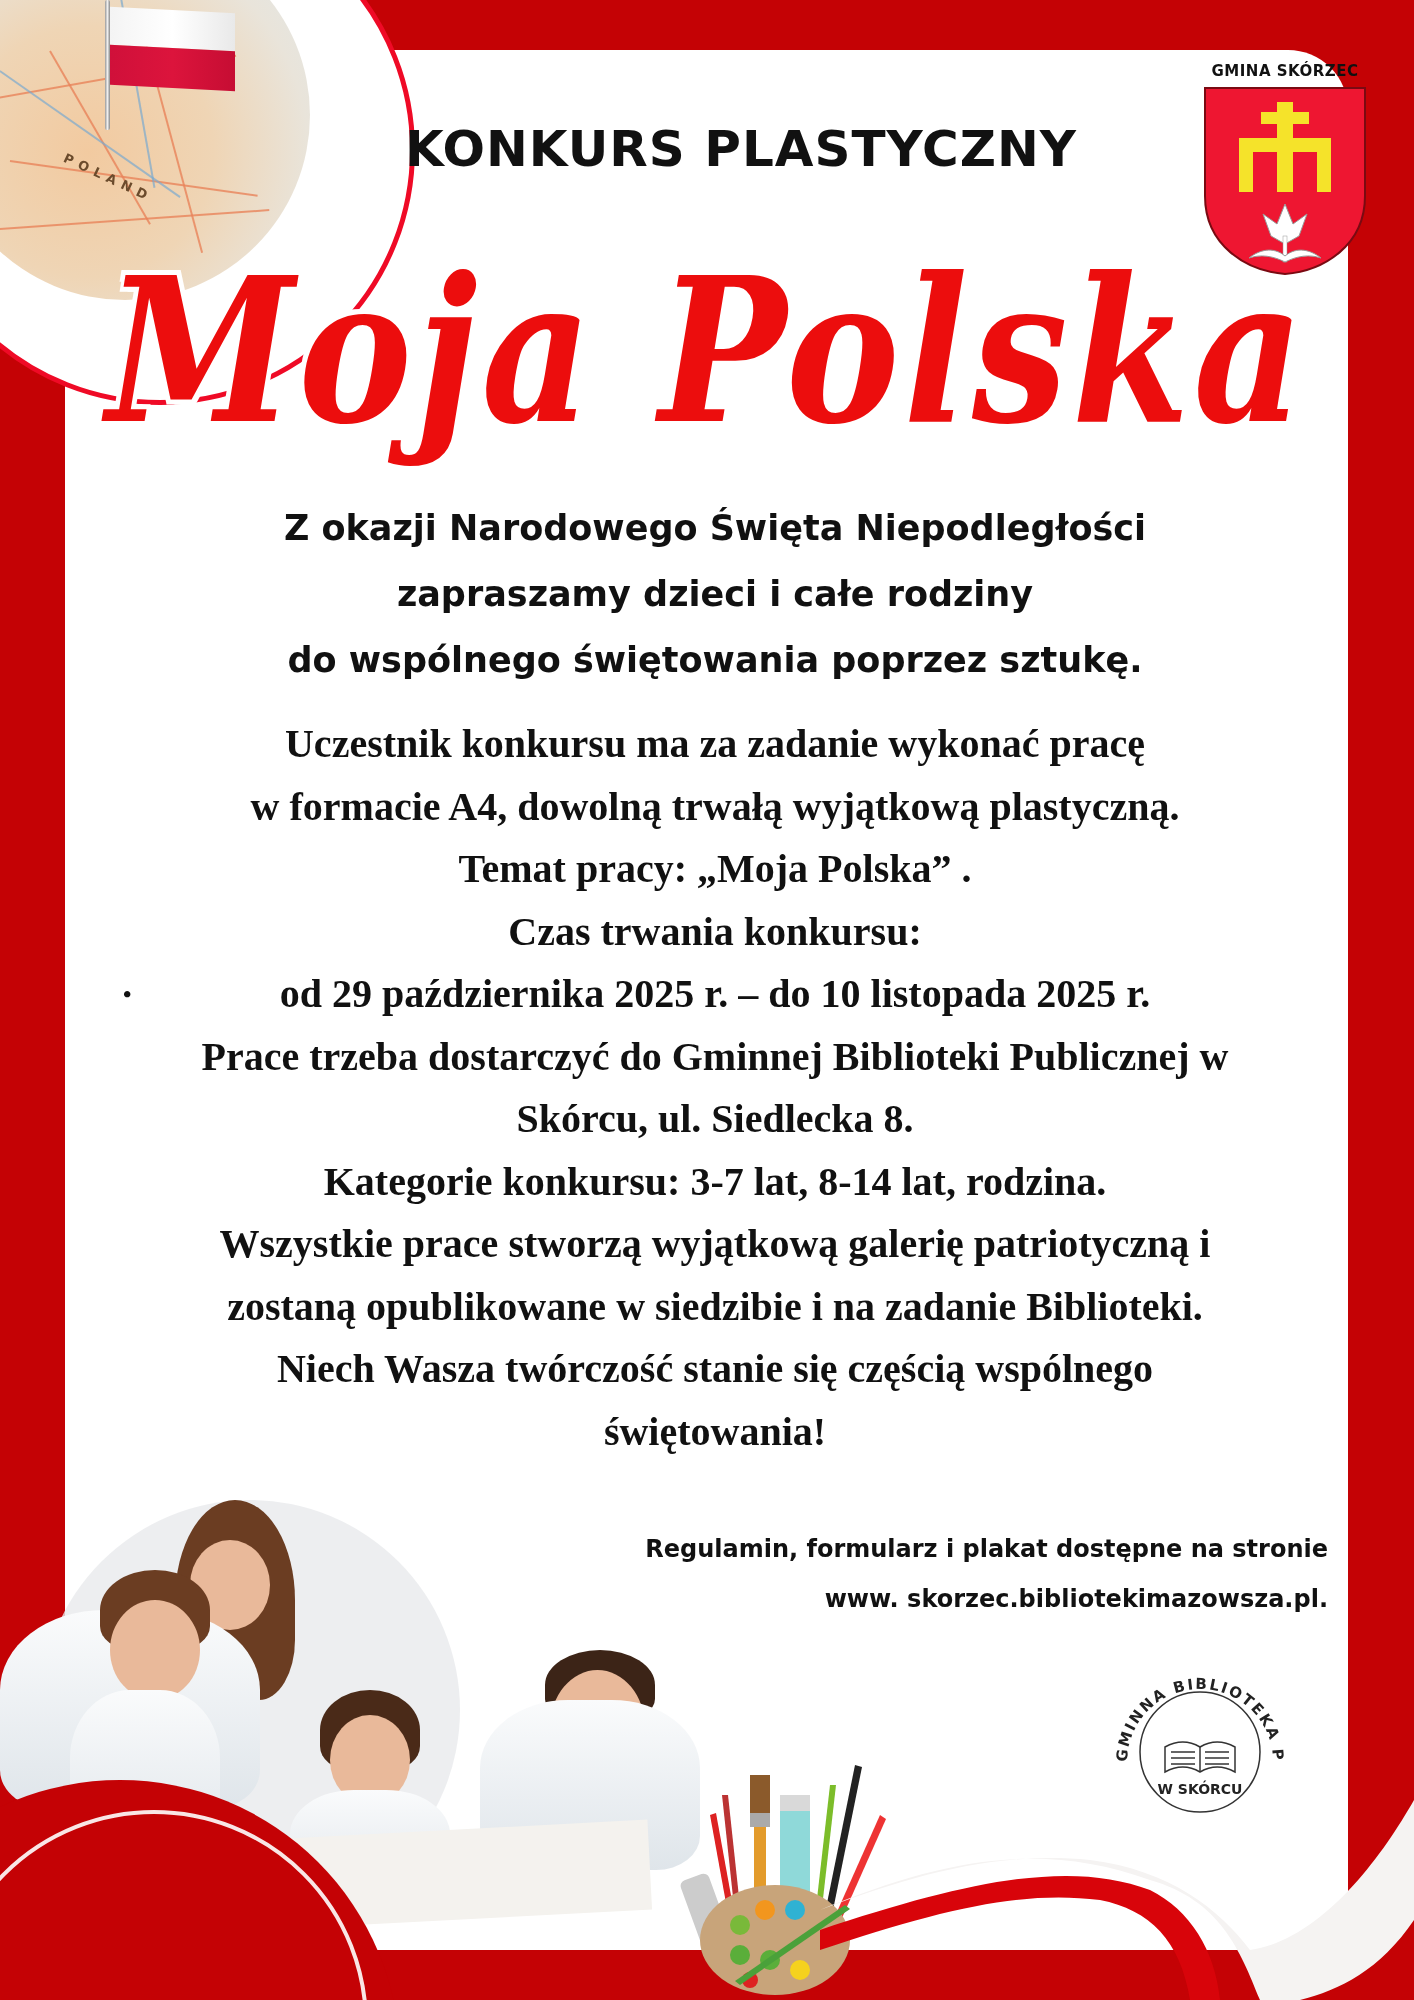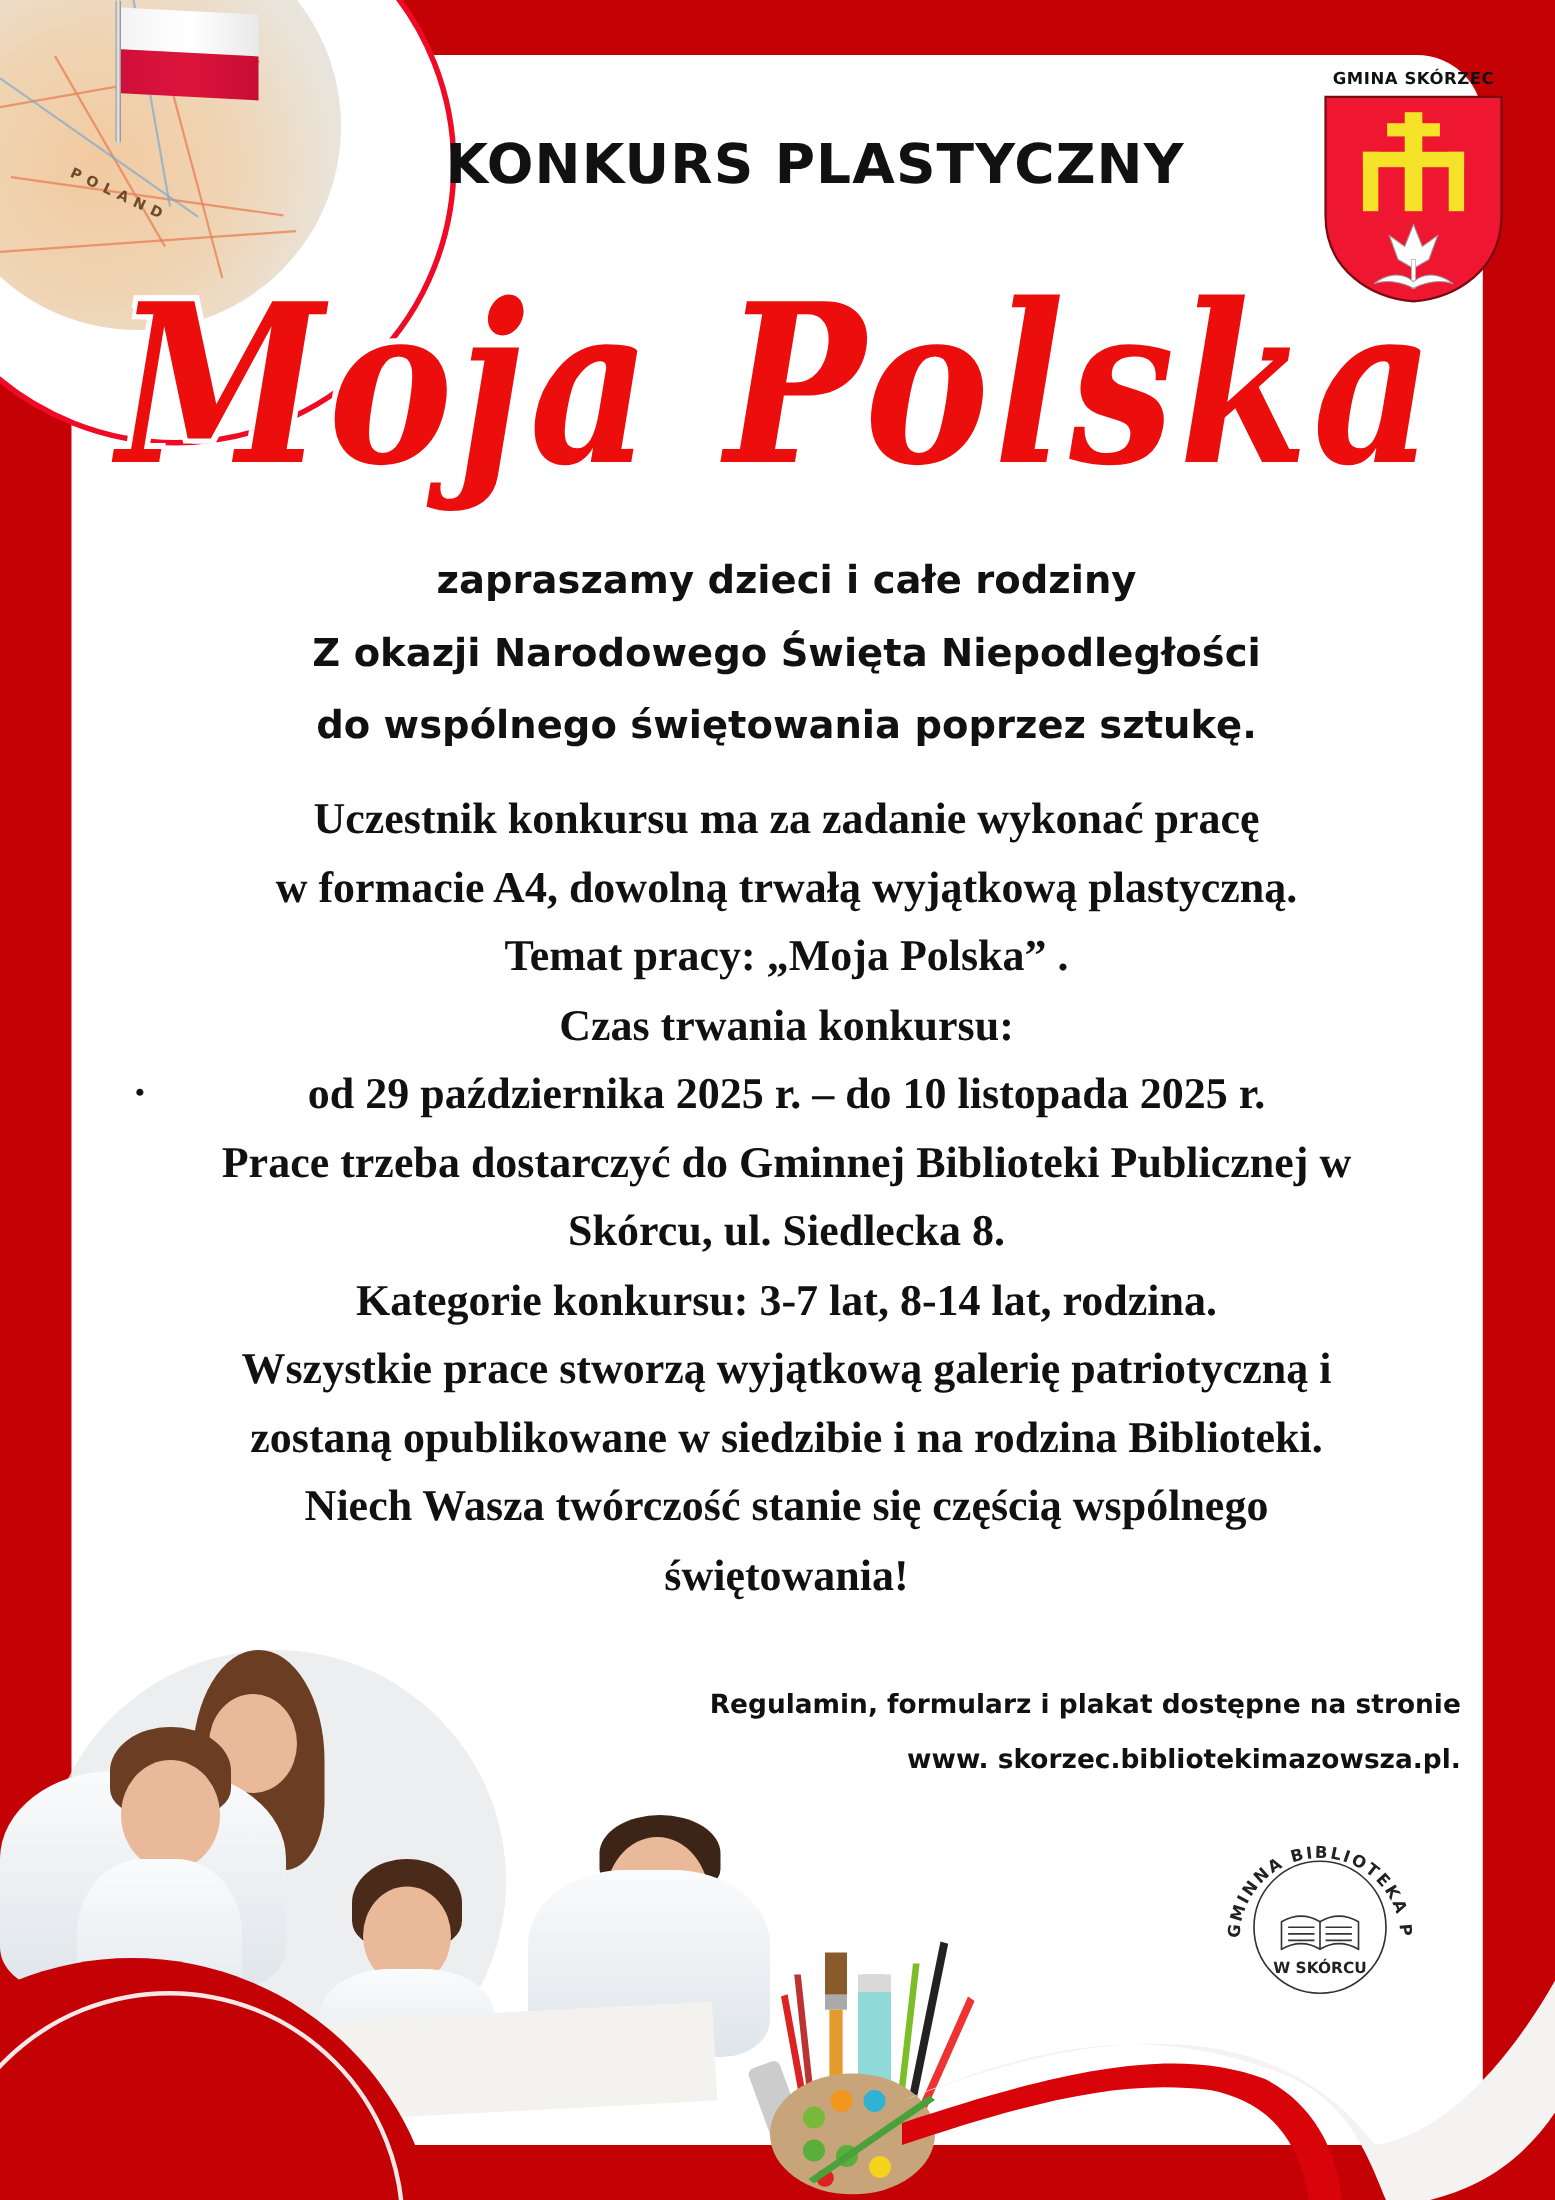--- a/index.html
+++ b/index.html
@@ -90,36 +90,36 @@
 
     <path d="M82 118 L90 138 L104 128 L96 150 L82 158 L68 150 L60 128 L74 138 Z" fill="#fff" stroke="#999" stroke-width="1"></path>
     <rect x="80" y="150" width="4" height="26" fill="#fff" stroke="#999" stroke-width=".5"></rect>
     <path d="M82 170 C70 160 56 164 46 172 C58 168 70 170 82 176 C94 170 106 168 118 172 C108 164 94 160 82 170 Z" fill="#fff" stroke="#999" stroke-width="1"></path>
   </svg>
 </div>
 
 <div class="script-title">Moja Polska</div>
 
 <div class="body-text intro">
+  <div>Z okazji Narodowego Święta Niepodległości</div>
   <div>zapraszamy dzieci i całe rodziny</div>
-  <div>Z okazji Narodowego Święta Niepodległości</div>
   <div>do wspólnego świętowania poprzez sztukę.</div>
 </div>
 
 <div class="body-text details">
   <div>Uczestnik konkursu ma za zadanie wykonać pracę</div>
   <div>w formacie A4, dowolną trwałą wyjątkową plastyczną.</div>
   <div>Temat pracy: „Moja Polska” .</div>
   <div>Czas trwania konkursu:</div>
   <div class="bullet-line"><span>od 29 października 2025 r. – do 10 listopada 2025 r.</span></div>
   <div>Prace trzeba dostarczyć do Gminnej Biblioteki Publicznej w</div>
   <div>Skórcu, ul. Siedlecka 8.</div>
   <div>Kategorie konkursu: 3-7 lat, 8-14 lat, rodzina.</div>
   <div>Wszystkie prace stworzą wyjątkową galerię patriotyczną i</div>
-  <div>zostaną opublikowane w siedzibie i na rodzina Biblioteki.</div>
+  <div>zostaną opublikowane w siedzibie i na zadanie Biblioteki.</div>
   <div>Niech Wasza twórczość stanie się częścią wspólnego</div>
   <div>świętowania!</div>
 </div>
 
 <div class="footer-info">
   <div>Regulamin, formularz i  plakat dostępne na stronie</div>
   <div>www. skorzec.bibliotekimazowsza.pl.</div>
 </div>
 
 <div class="bottom-art">

